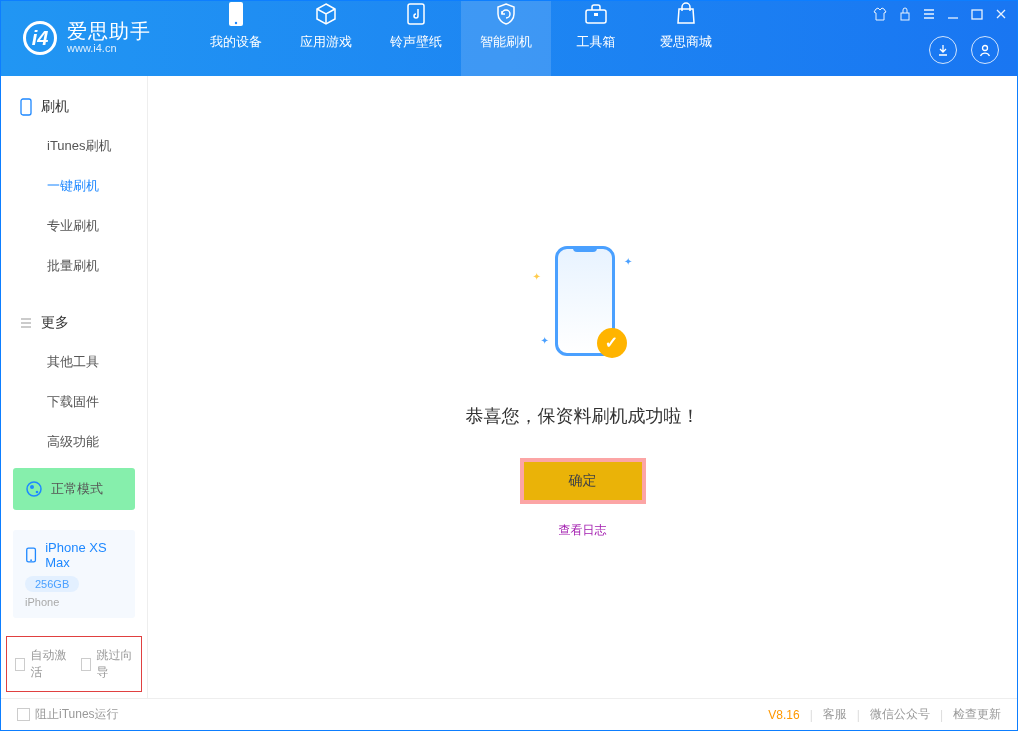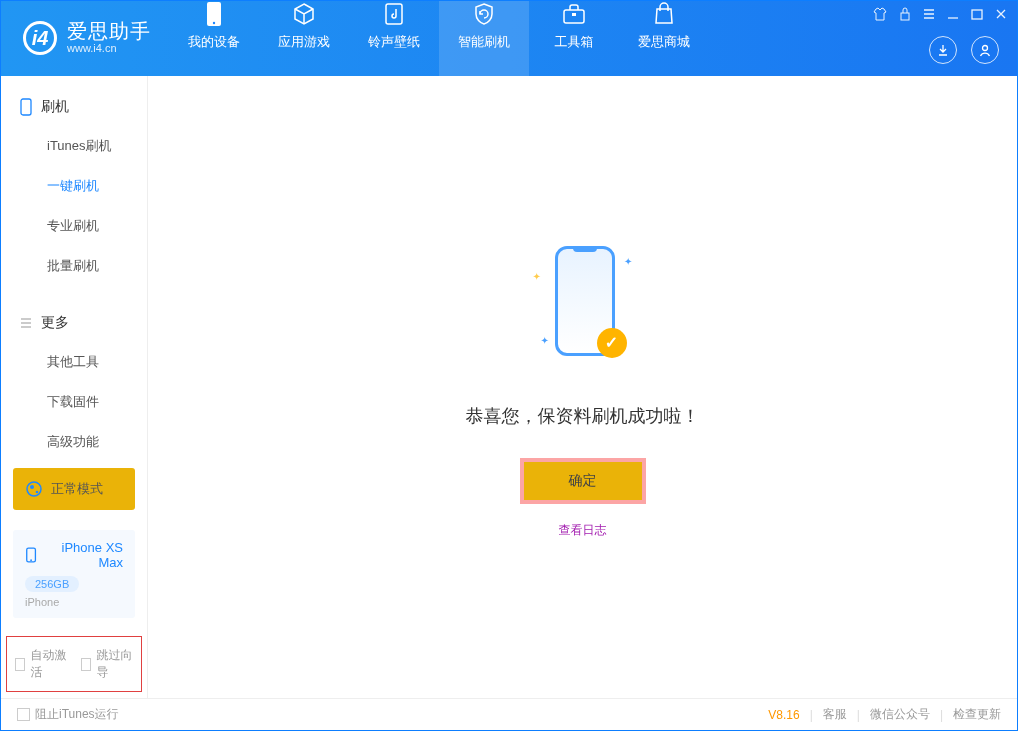--- a/index.html
+++ b/index.html
@@ -1,17 +1,17 @@
 <!DOCTYPE html>
 <html><head>
 <meta charset="utf-8">
 <style>
 * { box-sizing: border-box; margin: 0; padding: 0; }
 body { font-family: "Microsoft YaHei", "PingFang SC", Arial, sans-serif; font-size: 13px; color: #333; background: #fff; width: 1018px; height: 731px; overflow: hidden; border: 1px solid #0d7eff; }
-.header { height: 75px; background: linear-gradient(to right, #2196f3, #1976f2); display: flex; align-items: center; color: #fff; position: relative; }
+.header { height: 75px; background: linear-gradient(to right, #2196f3, #1976f2); display: flex; align-items: center; color: #fff; position: relative; gap: 22px; }
 .logo-block { display: flex; align-items: center; padding: 0 18px 0 22px; }
 .logo-circle { width: 34px; height: 34px; border: 3px solid #fff; border-radius: 50%; display: flex; align-items: center; justify-content: center; font-size: 20px; font-weight: bold; font-style: italic; margin-right: 10px; }
 .logo-text { display: flex; flex-direction: column; }
 .logo-title { font-size: 20px; font-weight: 500; letter-spacing: 1px; line-height: 1; }
 .logo-sub { font-size: 11px; opacity: 0.85; line-height: 1.3; }
 .tabs { display: flex; height: 100%; }
 .tab { width: 90px; display: flex; flex-direction: column; align-items: center; justify-content: flex-start; cursor: pointer; color: #fff; font-size: 13px; gap: 6px; }
 .tab.active { background: rgba(255,255,255,0.15); }
 .tab-icon { width: 26px; height: 26px; display: flex; align-items: center; justify-content: center; }
 .win-controls { position: absolute; right: 10px; top: 6px; display: flex; gap: 12px; color: #fff; opacity: 0.9; font-size: 13px; }
@@ -19,24 +19,24 @@
 .header-right-icons { position: absolute; right: 18px; bottom: 12px; display: flex; gap: 14px; }
 .circle-icon { width: 28px; height: 28px; border: 1.5px solid rgba(255,255,255,0.8); border-radius: 50%; display: flex; align-items: center; justify-content: center; cursor: pointer; }
 .body { display: flex; height: calc(100% - 75px - 32px); }
 .sidebar { width: 147px; border-right: 1px solid #eee; display: flex; flex-direction: column; background: #fff; }
 .side-section { padding: 16px 0 6px 0; }
 .side-head { display: flex; align-items: center; padding: 6px 18px 10px 18px; color: #333; font-size: 14px; font-weight: 500; gap: 8px; }
 .side-item { padding: 11px 0 11px 46px; font-size: 13px; color: #555; cursor: pointer; }
 .side-item.active { color: #1e88ff; }
 .side-spacer { flex: 1; }
 .device-box { margin: 10px 12px; background: #f5f9fe; border-radius: 3px; padding: 10px 12px; }
-.device-row1 { display: flex; align-items: center; gap: 8px; color: #1e88ff; font-size: 13px; font-weight: 500; margin-bottom: 6px; text-align: right; }
+.device-row1 { display: flex; align-items: center; gap: 8px; color: #1e88ff; font-size: 13px; font-weight: 500; margin-bottom: 6px; }
 .device-badge { display: inline-block; background: #e3f0ff; color: #4aa0ff; border-radius: 10px; font-size: 11px; padding: 2px 10px; }
 .device-sub { color: #aaa; font-size: 11px; margin-top: 4px; }
-.mode-box { margin: 0 12px 10px 12px; background: #eab308; border-radius: 3px; padding: 12px 12px; display: flex; align-items: center; gap: 8px; color: #555; font-size: 13px; }
+.mode-box { margin: 0 12px 10px 12px; background: #86efac; border-radius: 3px; padding: 12px 12px; display: flex; align-items: center; gap: 8px; color: #555; font-size: 13px; }
 .checkbox-row { border: 1.5px solid #e04040; margin: 8px 5px; padding: 10px 8px; display: flex; gap: 14px; align-items: center; }
 .cb-item { display: flex; align-items: center; gap: 5px; color: #999; font-size: 12px; }
 .cb-box { width: 13px; height: 13px; border: 1px solid #ccc; background: #fff; display: inline-block; }
 .main { flex: 1; display: flex; flex-direction: column; align-items: center; justify-content: center; background: #fff; }
 .phone-illus { width: 120px; height: 140px; position: relative; margin-bottom: 28px; }
 .phone-body { position: absolute; left: 32px; top: 10px; width: 60px; height: 110px; border: 3px solid #4aa0ff; border-radius: 12px; background: linear-gradient(to bottom, #e8f3ff, #fff); }
 .phone-notch { position: absolute; left: 50px; top: 10px; width: 24px; height: 6px; background: #4aa0ff; border-radius: 0 0 4px 4px; }
 .phone-check { position: absolute; right: 16px; bottom: 18px; width: 30px; height: 30px; background: #ffb400; border-radius: 50%; display: flex; align-items: center; justify-content: center; color: #fff; font-weight: bold; font-size: 16px; }
 .sparkle { position: absolute; color: #4aa0ff; font-size: 10px; }
 .sparkle.s1 { left: 10px; top: 35px; color:#ffcc4d;}

